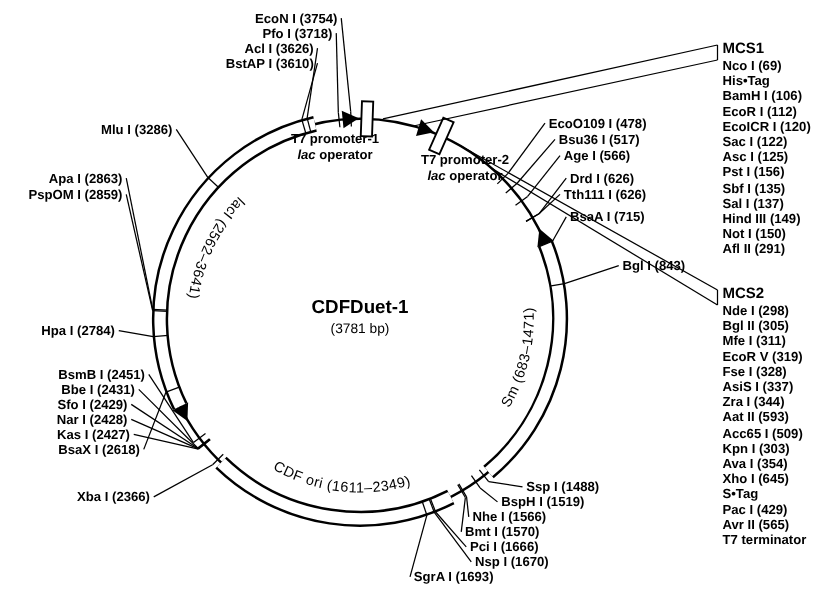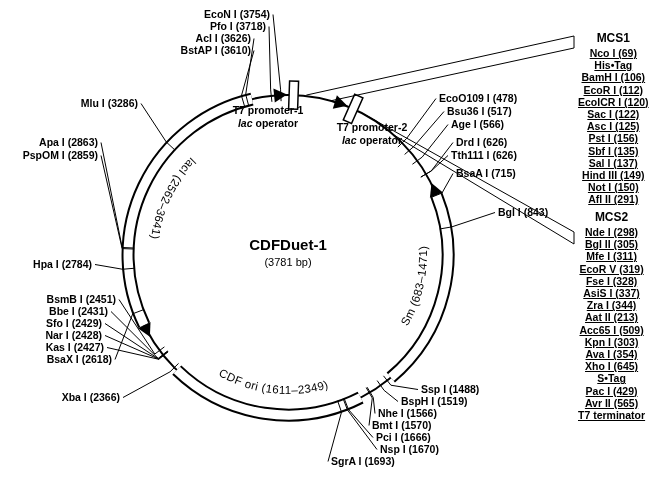--- a/index.html
+++ b/index.html
@@ -10,24 +10,24 @@
   .band-outer{fill:none;stroke:#000;stroke-width:13;}
   .band-inner{fill:none;stroke:#fff;stroke-width:9;}
   .arrowhead{fill:#000;stroke:none;}
   .prom-rect{fill:#fff;stroke:#000;stroke-width:1.5;}
   .site-label{font:bold 10.5px "Liberation Sans",sans-serif;fill:#000;}
   .arc-label{font:11.5px "Liberation Sans",sans-serif;fill:#000;letter-spacing:.4px;}
   .map-title{font:bold 15px "Liberation Sans",sans-serif;fill:#000;}
   .map-subtitle{font:11px "Liberation Sans",sans-serif;fill:#000;}
   .prom-label{font:bold 10.5px "Liberation Sans",sans-serif;fill:#000;}
   .leader,.tick,.bracket{stroke:#000;stroke-width:1;fill:none;}
-  .mcs{position:absolute;text-align:center;}
+  .mcs{position:absolute;}
   .mcs-header{font:bold 12px "Liberation Sans",sans-serif;color:#000;margin-bottom:2px;}
   .mcs-item{font:bold 10.5px "Liberation Sans",sans-serif;line-height:12.2px;
-            color:#000;white-space:nowrap;text-decoration:underline;}
+            color:#000;white-space:nowrap;}
 </style>
 </head>
 <body>
 
 <div class="stage">
 
   <svg id="map-svg" width="660" height="486" viewBox="0 0 660 486">
     <defs>
       <path id="arcpath-laci" d="M 239.3 120 A 138 138 0 0 0 144 315.5" fill="none"></path>
       <path id="arcpath-sm" d="M 362.8 356.7 A 139 139 0 0 0 398.6 207.5" fill="none"></path>
@@ -186,32 +186,32 @@
         <div class="mcs-item">Asc I (125)</div>
         <div class="mcs-item">Pst I (156)</div>
         <div class="mcs-item">Sbf I (135)</div>
         <div class="mcs-item">Sal I (137)</div>
         <div class="mcs-item">Hind III (149)</div>
         <div class="mcs-item">Not I (150)</div>
         <div class="mcs-item">Afl II (291)</div>
       </div>
   </div>
 
-  <div class="mcs" style="left:558px;top:210px">
+  <div class="mcs" style="left:558px;top:227px">
     <div class="mcs-header">MCS2</div>
     <div class="mcs-list">
 
     <div class="mcs-item">Nde I (298)</div>
         <div class="mcs-item">Bgl II (305)</div>
         <div class="mcs-item">Mfe I (311)</div>
         <div class="mcs-item">EcoR V (319)</div>
         <div class="mcs-item">Fse I (328)</div>
         <div class="mcs-item">AsiS I (337)</div>
         <div class="mcs-item">Zra I (344)</div>
-        <div class="mcs-item">Aat II (213)</div>
+        <div class="mcs-item">Aat II (593)</div>
         <div class="mcs-item">Acc65 I (509)</div>
         <div class="mcs-item">Kpn I (303)</div>
         <div class="mcs-item">Ava I (354)</div>
         <div class="mcs-item">Xho I (645)</div>
         <div class="mcs-item">S•Tag</div>
         <div class="mcs-item">Pac I (429)</div>
         <div class="mcs-item">Avr II (565)</div>
         <div class="mcs-item">T7 terminator</div>
       </div>
   </div>

